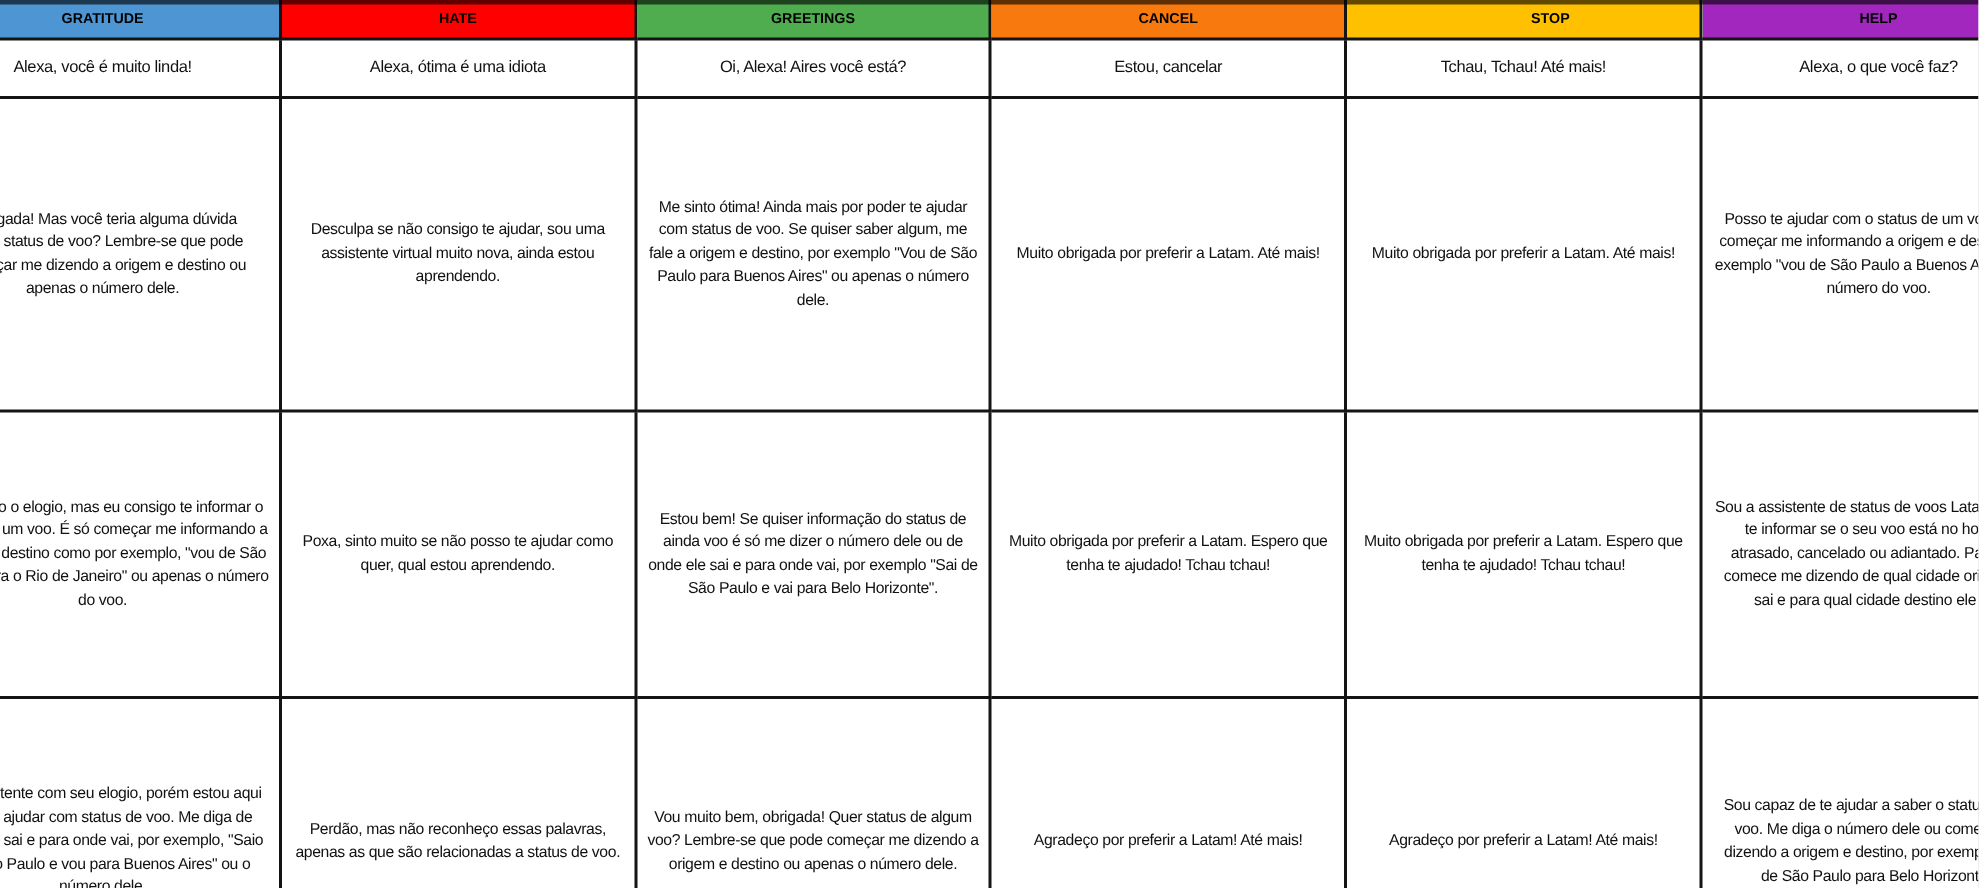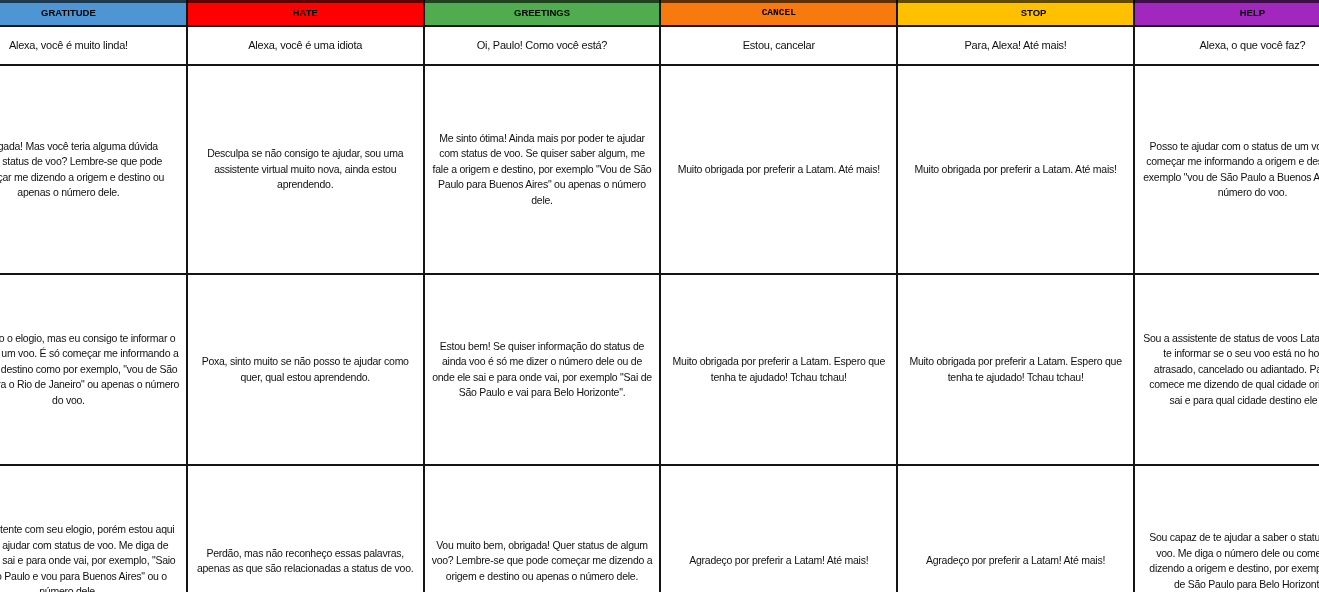--- a/index.html
+++ b/index.html
@@ -77,31 +77,31 @@
         <col>
         <col>
         <col>
     </colgroup>
 
     <tbody>
         <tr class="row-header">
       <th style="background-color: rgb(78, 150, 211);">GRATITUDE</th>
       <th style="background-color: rgb(254, 0, 0);">HATE</th>
       <th style="background-color: rgb(79, 173, 80);">GREETINGS</th>
-      <th style="background-color: rgb(248, 121, 13); font-family: Liberation Mono, monospace;">CANCEL</th>
+      <th style="background-color: rgb(248, 121, 13);">CANCEL</th>
       <th style="background-color: rgb(255, 192, 0); padding-left: 36px;">STOP</th>
       <th style="background-color: rgb(162, 39, 190);">HELP</th>
     </tr>
 
     <tr class="row-phrase">
       <td>Alexa, você é muito linda!</td>
-      <td>Alexa, você é uma idiota</td>
-      <td>Oi, Paulo! Como você está?</td>
+      <td>Alexa, ótima é uma idiota</td>
+      <td>Oi, Alexa! Aires você está?</td>
       <td>Estou, cancelar</td>
-      <td>Para, Alexa! Até mais!</td>
+      <td>Tchau, Tchau! Até mais!</td>
       <td>Alexa, o que você faz?</td>
     </tr>
 
     <tr class="row-r1">
       <td>Obrigada! Mas você teria alguma dúvida
 sobre status de voo? Lembre-se que pode
 começar me dizendo a origem e destino ou
 apenas o número dele.</td>
       <td>Desculpa se não consigo te ajudar, sou uma
 assistente virtual muito nova, ainda estou

